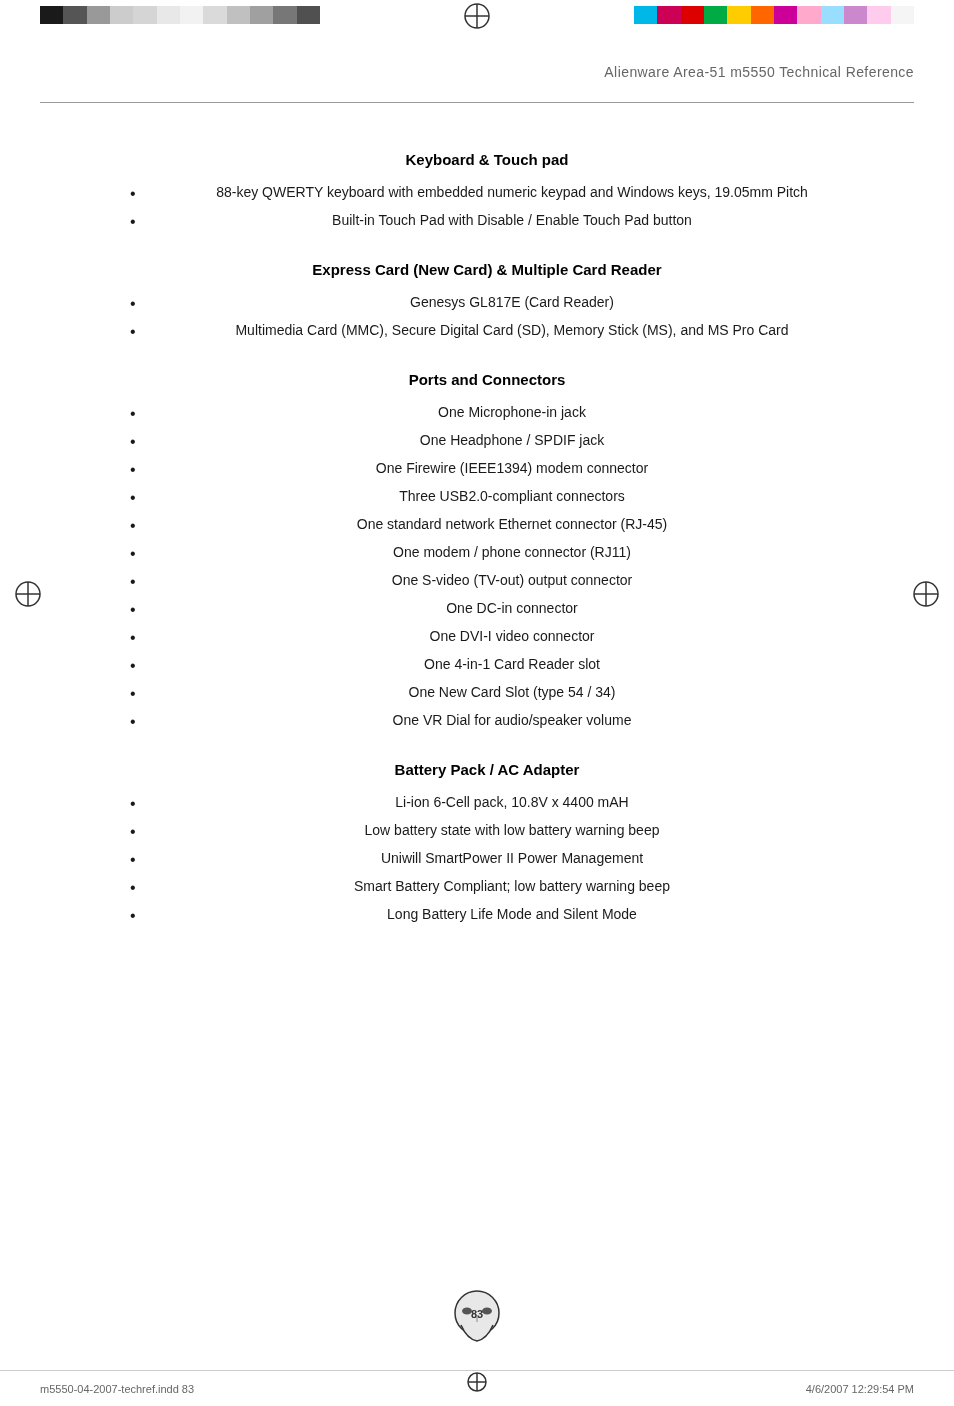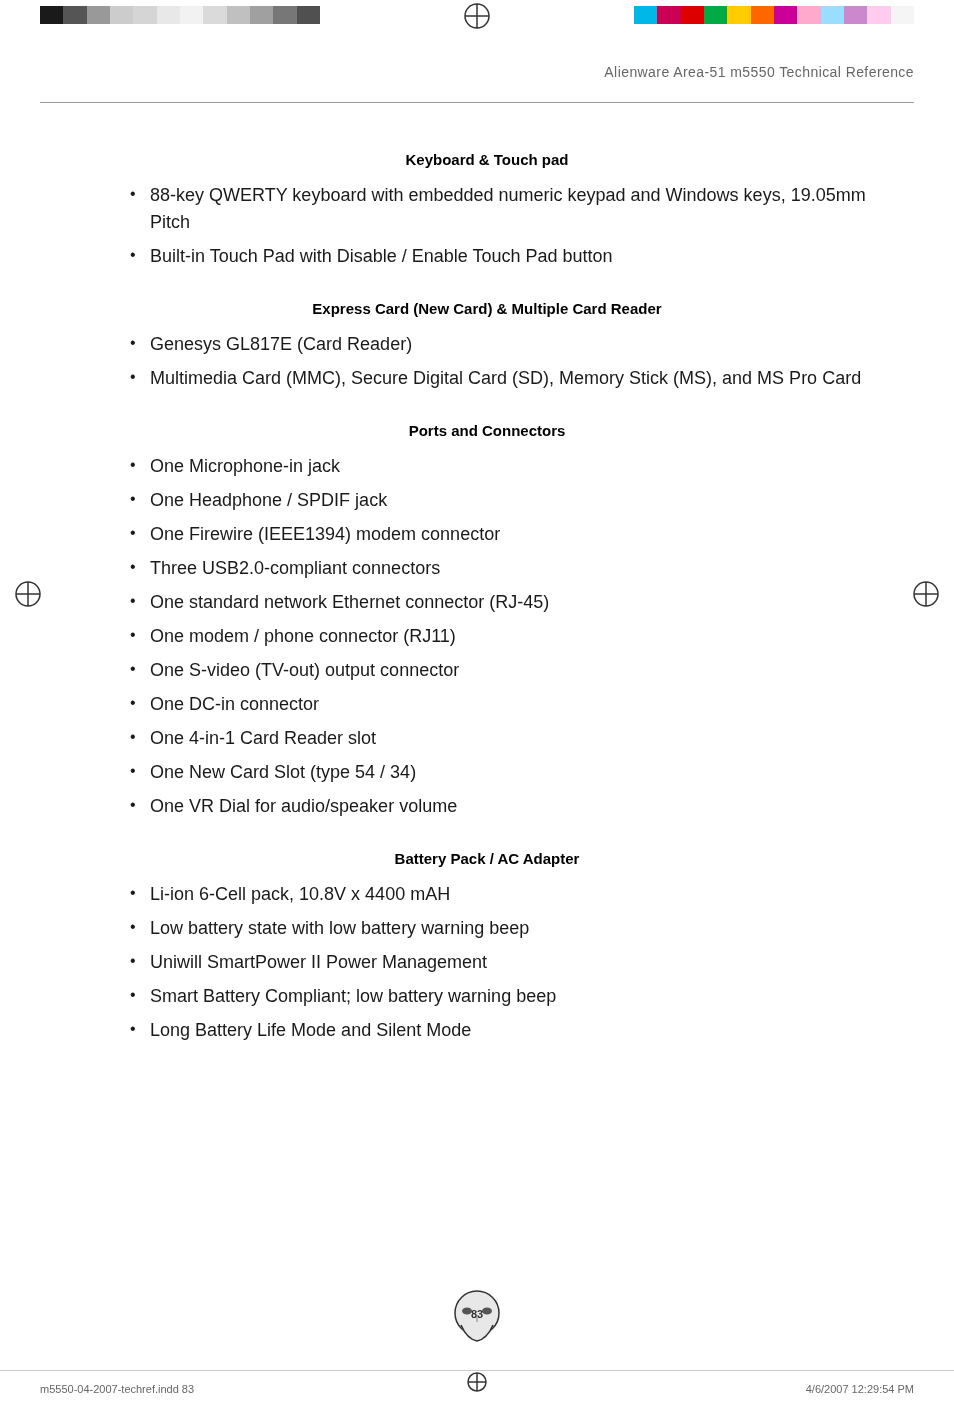--- a/index.html
+++ b/index.html
@@ -61,22 +61,23 @@
       list-style: none;
       padding-left: 30px;
       margin-bottom: 10px;
     }
 
     .bullet-list li {
       position: relative;
       padding-left: 20px;
       margin-bottom: 7px;
       line-height: 1.5;
-      font-size: 18px;
+      font-size: 14px;
       color: #1a1a1a;
+      text-align: center;
     }
 
     .bullet-list li::before {
       content: '•';
       position: absolute;
       left: 0;
       top: 0;
       font-size: 16px;
       color: #1a1a1a;
     }
@@ -213,20 +214,21 @@
       <h2 class="section-heading">Ports and Connectors</h2>
       <ul class="bullet-list">
         <li>One Microphone-in jack</li>
         <li>One Headphone / SPDIF jack</li>
         <li>One Firewire (IEEE1394) modem connector</li>
         <li>Three USB2.0-compliant connectors</li>
         <li>One standard network Ethernet connector (RJ-45)</li>
         <li>One modem / phone connector (RJ11)</li>
         <li>One S-video (TV-out) output connector</li>
         <li>One DC-in connector</li>
+        <li>One DVI-I video connector</li>
         <li>One 4-in-1 Card Reader slot</li>
         <li>One New Card Slot (type 54 / 34)</li>
         <li>One VR Dial for audio/speaker volume</li>
       </ul>
     </div>
 
     <div class="section-block">
       <h2 class="section-heading">Battery Pack / AC Adapter</h2>
       <ul class="bullet-list">
         <li>Li-ion 6-Cell pack, 10.8V x 4400 mAH</li>

